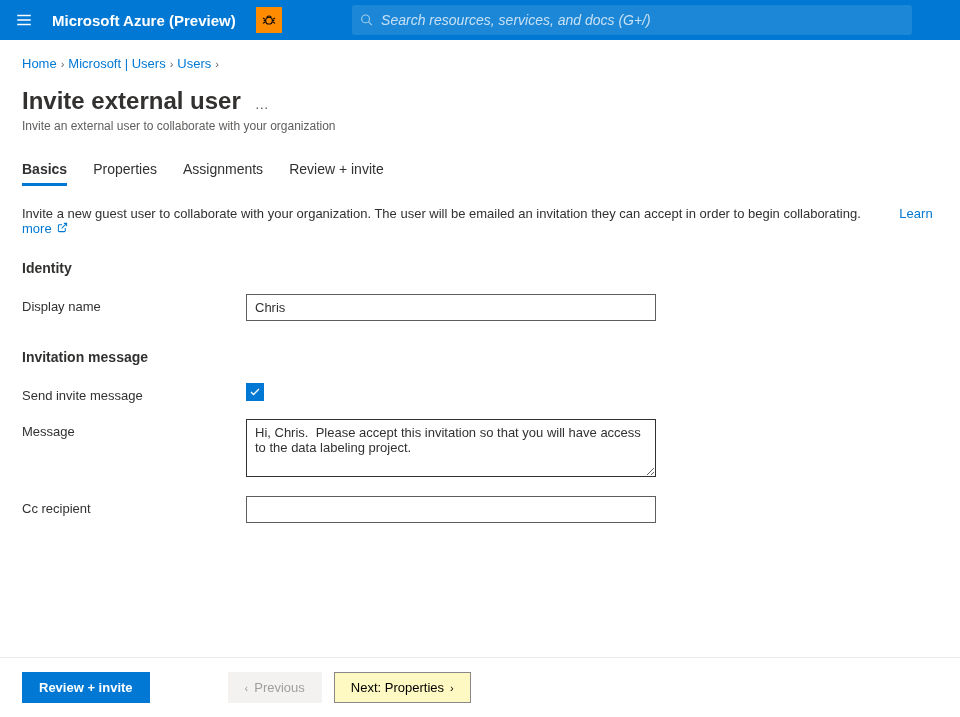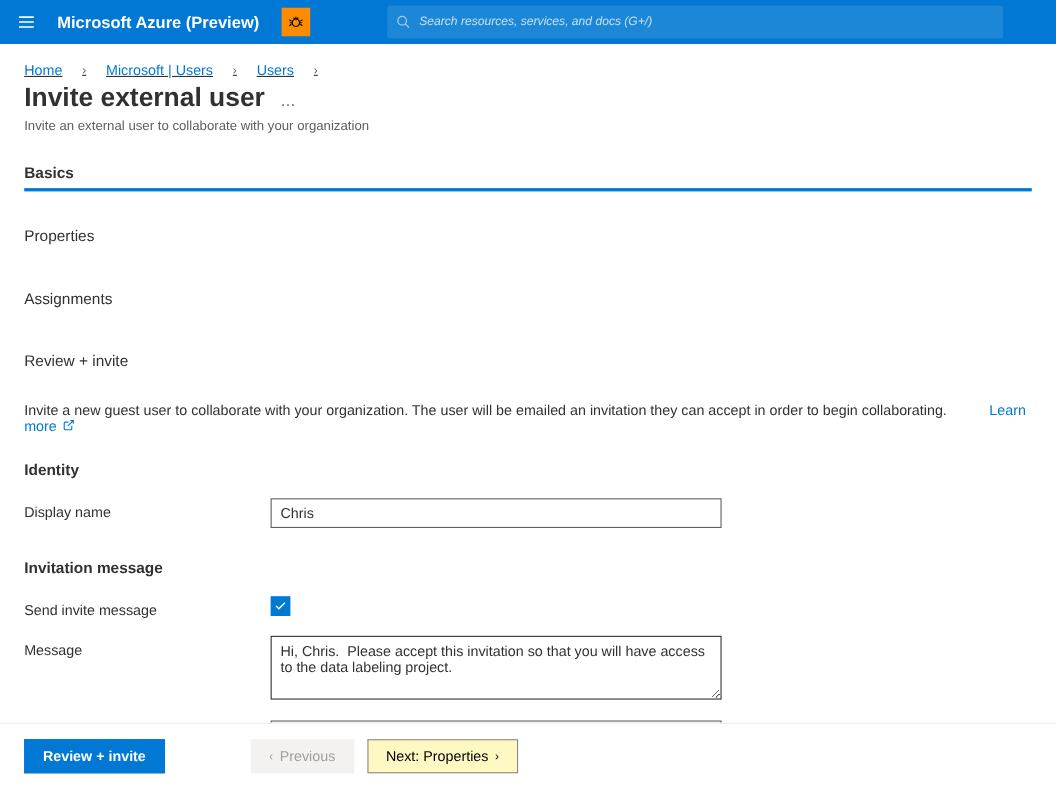--- a/index.html
+++ b/index.html
@@ -79,39 +79,38 @@
       height: 14px;
       stroke: #a5cfeb;
       fill: none;
       margin-right: 8px;
     }
     .search-box input {
       background: transparent;
       border: none;
       outline: none;
       color: #fef9c3;
-      font-size: 11px;
+      font-size: 14px;
       width: 100%;
     }
     .search-box input::placeholder {
       color: #c7e0f4;
       font-style: italic;
     }
 
     
     .content {
       padding: 16px 22px 0 22px;
     }
     .breadcrumb {
       display: flex;
       align-items: center;
-      gap: 18px;
-      font-size: 13px;
-      margin-bottom: 4px;
-      text-decoration: underline;
+      gap: 4px;
+      font-size: 13px;
+      margin-bottom: 16px;
     }
     .breadcrumb a {
       color: #0078d4;
       text-decoration: none;
       cursor: pointer;
     }
     .breadcrumb .chev {
       color: #605e5c;
       font-size: 11px;
     }
@@ -137,21 +136,20 @@
       margin-top: 4px;
       margin-bottom: 22px;
     }
 
     
     .tabs {
       display: flex;
       gap: 26px;
       border-bottom: none;
       margin-bottom: 20px;
-      flex-direction: column;
     }
     .tab {
       font-size: 14px;
       padding: 6px 0;
       cursor: pointer;
       color: #323130;
       border-bottom: 3px solid transparent;
     }
     .tab.active {
       font-weight: 600;

